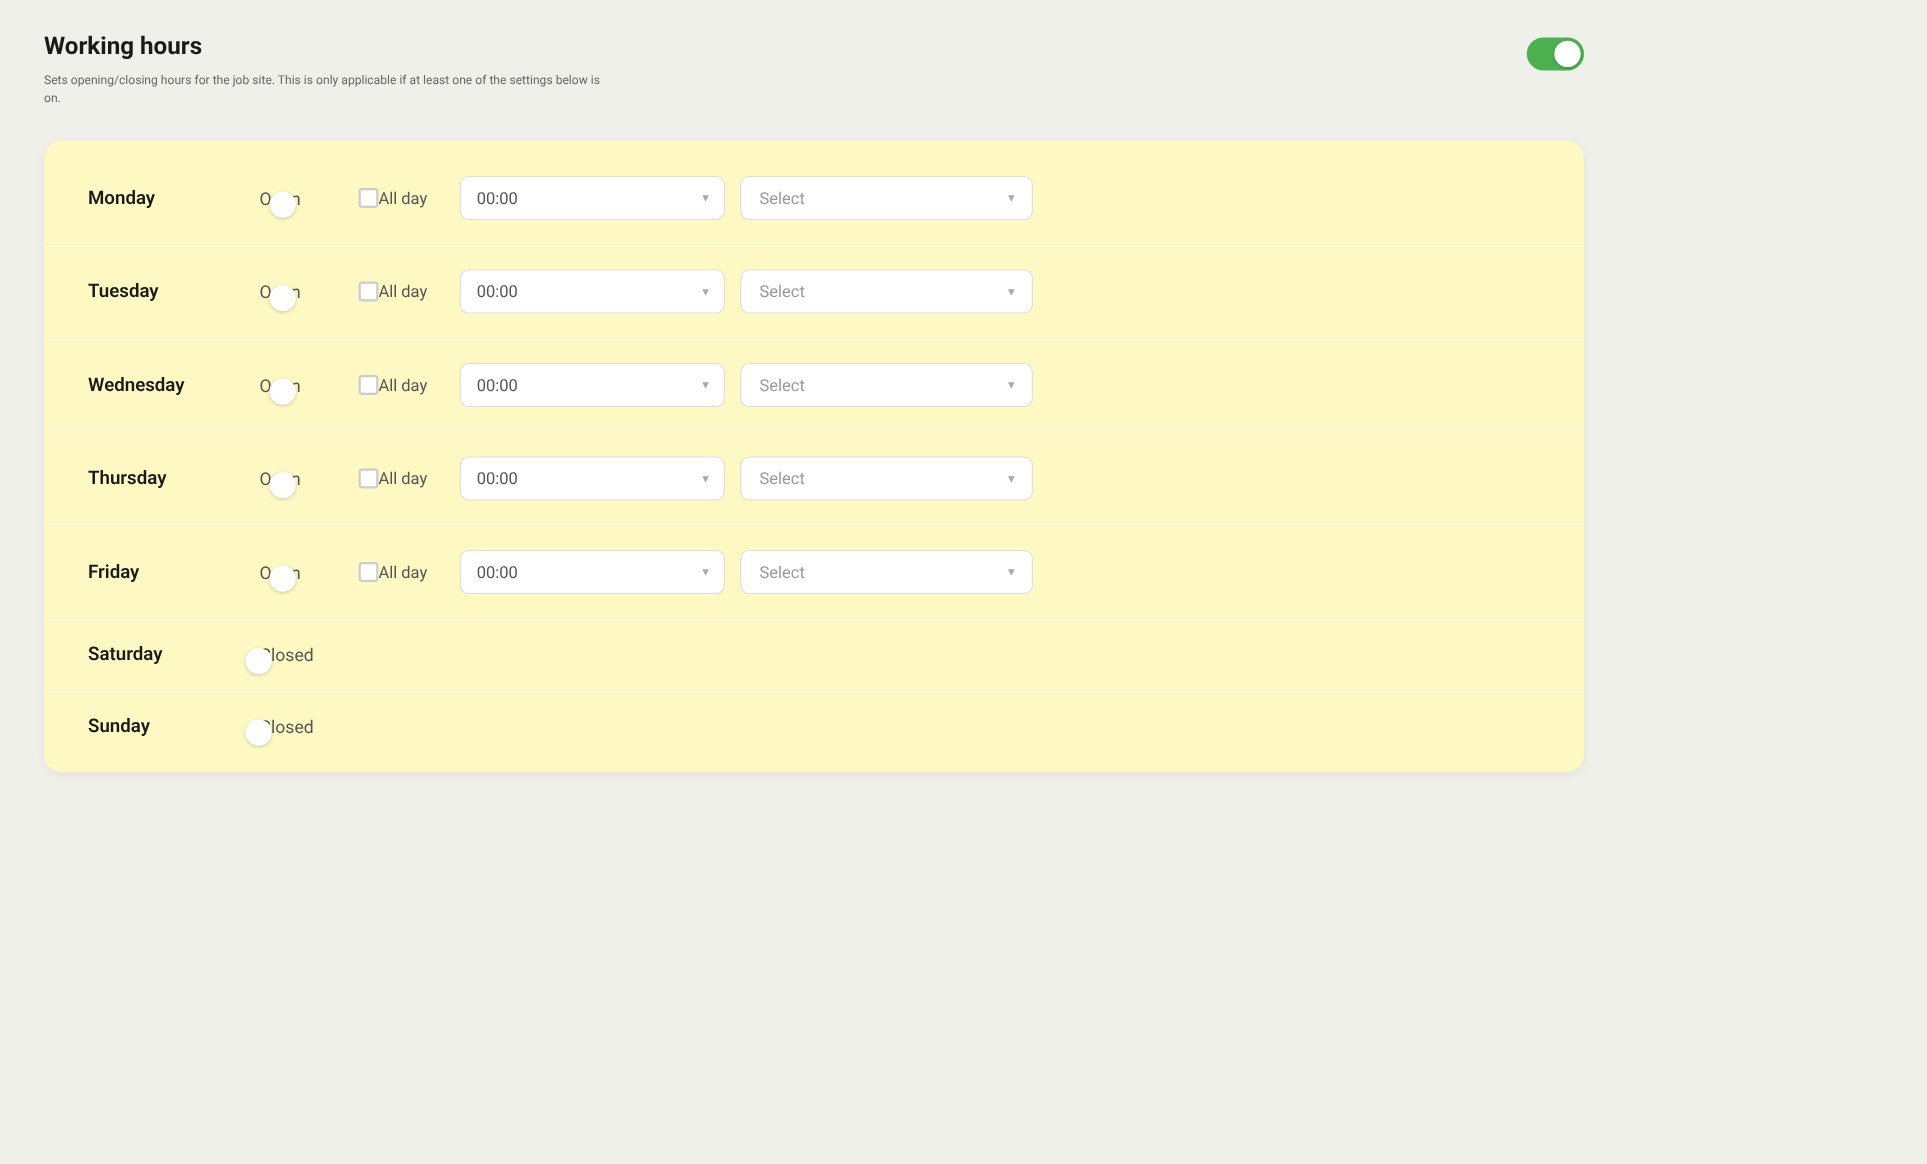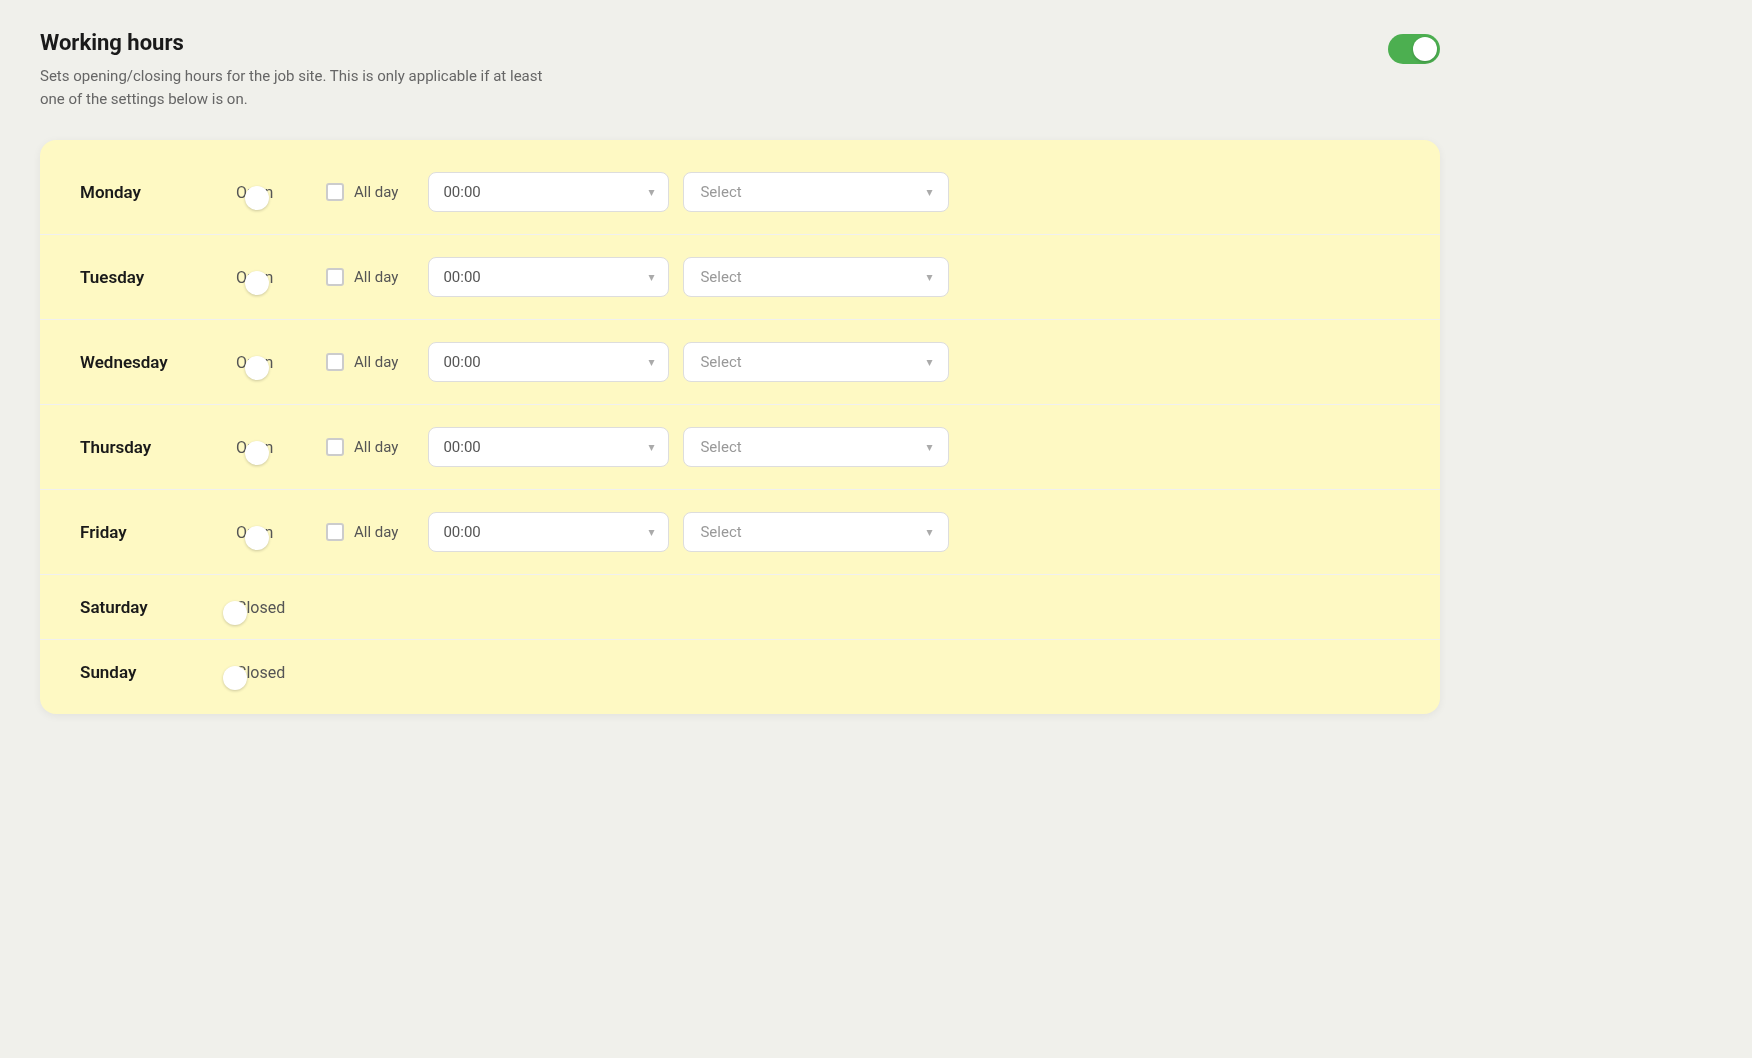--- a/index.html
+++ b/index.html
@@ -32,21 +32,21 @@
     }
 
     .page-title {
       font-size: 22px;
       font-weight: 700;
       color: #1a1a1a;
       margin-bottom: 10px;
     }
 
     .page-description {
-      font-size: 15px;
+      font-size: 11px;
       color: #666;
       line-height: 1.5;
       max-width: 520px;
     }
 
     
     .toggle-wrapper {
       display: flex;
       align-items: center;
       margin-top: 4px;
@@ -136,21 +136,20 @@
     .status-label {
       font-size: 16px;
       color: #555;
       width: 80px;
       flex-shrink: 0;
     }
 
     .allday-section {
       display: flex;
       align-items: center;
-      gap: 10px;
       margin-left: 10px;
       margin-right: 30px;
       flex-shrink: 0;
     }
 
     .allday-checkbox {
       width: 18px;
       height: 18px;
       border: 2px solid #ccc;
       border-radius: 3px;

